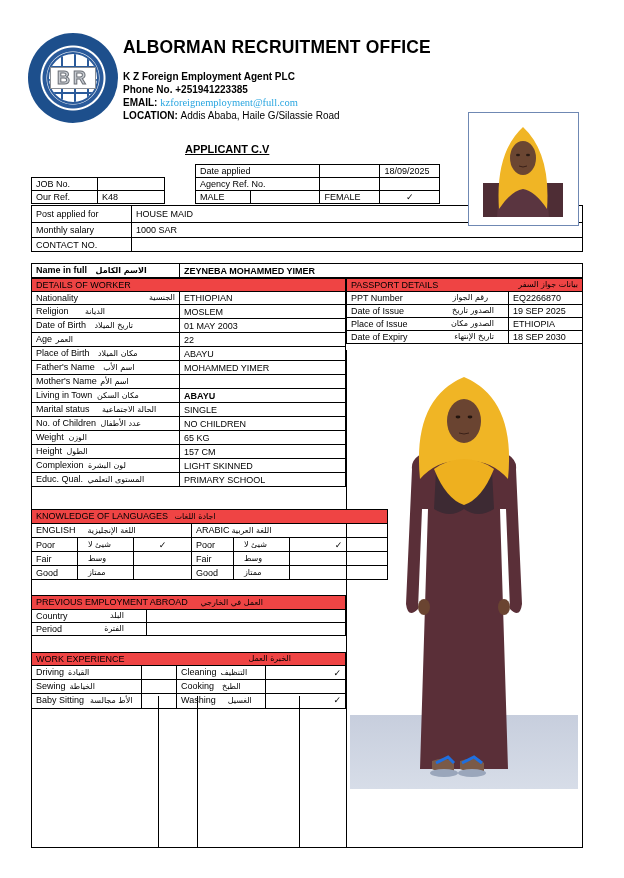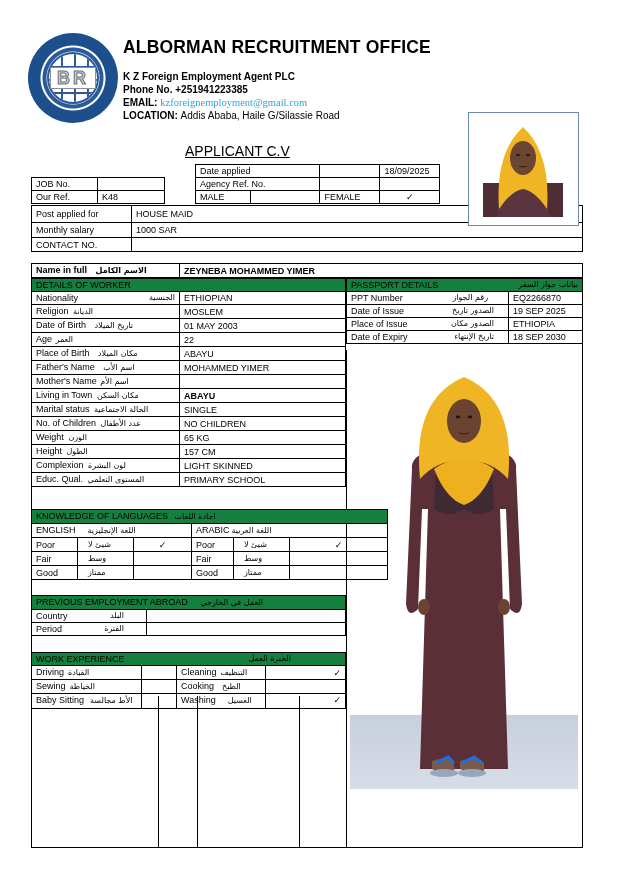--- a/index.html
+++ b/index.html
@@ -7,24 +7,24 @@
   .abs { position: absolute; }
   .logo { left: 28px; top: 33px; width: 90px; height: 90px; border-radius: 50%; background: radial-gradient(circle at 50% 50%, #ffffff 0 26px, #2a5a9a 27px 30px, #ffffff 31px 32px, #1d4f8c 33px 45px); }
   .logo .globe { position: absolute; left: 19px; top: 19px; width: 52px; height: 52px; border-radius: 50%; border: 2px solid #2a5a9a; overflow: hidden; }
   .logo .globe i { position: absolute; left: 0; right: 0; height: 1.5px; background: #2a5a9a; }
   .logo .globe b { position: absolute; top: 0; bottom: 0; width: 1.5px; background: #2a5a9a; }
   .logo .br { position: absolute; left: 22px; top: 34px; width: 46px; height: 22px; background: #fff; border: 1.5px solid #8a8f96; font: bold 18px "Liberation Sans", sans-serif; color: #c8ccd2; text-align: center; line-height: 20px; -webkit-text-stroke: 1px #6b7077; letter-spacing: 3px; }
   .title { left: 123px; top: 36px; font: bold 19px "Liberation Sans", sans-serif; letter-spacing: 0.2px; transform: scaleX(0.92); transform-origin: left; }
   .hline { left: 123px; font-size: 10px; font-weight: bold; }
   .hline .reg { font-weight: normal; }
   .email { color: #2aa6e0; font-family: "Liberation Serif", serif; font-weight: normal; font-size: 10.5px; }
-  .cv-title { left: 185px; top: 143px; font-size: 14px; font-weight: normal; text-decoration: underline; }
+  .cv-title { left: 185px; top: 143px; font-size: 11px; font-weight: bold; text-decoration: underline; }
   table { border-collapse: collapse; position: absolute; font-size: 9px; }
   td { border: 1px solid #000; padding: 0 4px; height: 13px; line-height: 12px; white-space: nowrap; overflow: hidden; }
-  .sect td.hd { background: #15803d; }
+  .sect td.hd { background: #ef4444; }
   .ar { font-family: "DejaVu Sans", sans-serif; font-size: 8px; float: right; direction: rtl; }
   .ar-inline { font-family: "DejaVu Sans", sans-serif; font-size: 8px; direction: rtl; margin-left: 6px; }
   .chk { text-align: center; }
   .photo-small { left: 468px; top: 112px; width: 111px; height: 114px; border: 1.5px solid #6f88b3; background: #fff; }
   .photo-big { left: 350px; top: 359px; width: 228px; height: 430px; background: #fff; }
   .outer { left: 31px; top: 263px; width: 552px; height: 585px; border: 1px solid #000; }
   .floor { position: absolute; left: 0; right: 0; bottom: 0; height: 74px; background: linear-gradient(180deg,#c7cedd,#d7dde8); }
   .vline { position: absolute; background: #000; width: 1px; }
   svg { display: block; }
 </style>
@@ -44,21 +44,21 @@
 </div>
 
 <div class="abs title">ALBORMAN RECRUITMENT OFFICE</div>
 <div class="abs hline" style="top:71px;">K Z Foreign Employment Agent PLC</div>
 <div class="abs hline" style="top:84px;">
   <span>Phone No.</span>
   <span>+251941223385</span>
 </div>
 <div class="abs hline" style="top:97px;">
   <span>EMAIL:</span>
-  <span class="email">kzforeignemployment@gmail.com</span>
+  <span class="email">kzforeignemployment@full.com</span>
 </div>
 <div class="abs hline" style="top:110px;">
   <span>LOCATION:</span>
   <span class="reg">Addis Ababa, Haile G/Silassie Road</span>
 </div>
 
 <div class="abs cv-title">APPLICANT C.V</div>
 
 <table style="left:31px; top:177px; width:134px;">
   <tbody>
@@ -140,21 +140,21 @@
 <table class="sect" style="left:31px; top:278px; width:315px;">
   <tbody>
       <tr>
         <td colspan="2" class="hd">DETAILS OF WORKER</td>
       </tr>
   <tr>
     <td style="width:148px"><span>Nationality</span><span class="ar">الجنسية</span></td>
     <td>ETHIOPIAN</td>
   </tr>
   <tr>
-    <td><span>Religion</span> <span class="ar-inline" style="margin-left:2px">الديانة</span></td>
+    <td><span>Religion</span> <span class="ar-inline" style="margin-left:14px">الديانة</span></td>
     <td>MOSLEM</td>
   </tr>
   <tr>
     <td><span>Date of Birth</span> <span class="ar-inline">تاريخ الميلاد</span></td>
     <td>01 MAY 2003</td>
   </tr>
   <tr>
     <td><span>Age</span> <span class="ar-inline" style="margin-left:1px">العمر</span></td>
     <td>22</td>
   </tr>
@@ -168,21 +168,21 @@
   </tr>
   <tr>
     <td><span>Mother's Name</span> <span class="ar-inline" style="margin-left:1px">اسم الأم</span></td>
     <td></td>
   </tr>
   <tr>
     <td><span>Living in Town</span> <span class="ar-inline" style="margin-left:2px">مكان السكن</span></td>
     <td style="font-weight:bold">ABAYU</td>
   </tr>
   <tr>
-    <td><span>Marital status</span> <span class="ar-inline" style="margin-left:2px">الحالة الاجتماعية</span></td>
+    <td><span>Marital status</span> <span class="ar-inline" style="margin-left:10px">الحالة الاجتماعية</span></td>
     <td>SINGLE</td>
   </tr>
   <tr>
     <td><span>No. of Children</span> <span class="ar-inline" style="margin-left:2px">عدد الأطفال</span></td>
     <td>NO CHILDREN</td>
   </tr>
   <tr>
     <td><span>Weight</span> <span class="ar-inline" style="margin-left:2px">الوزن</span></td>
     <td>65 KG</td>
   </tr>

